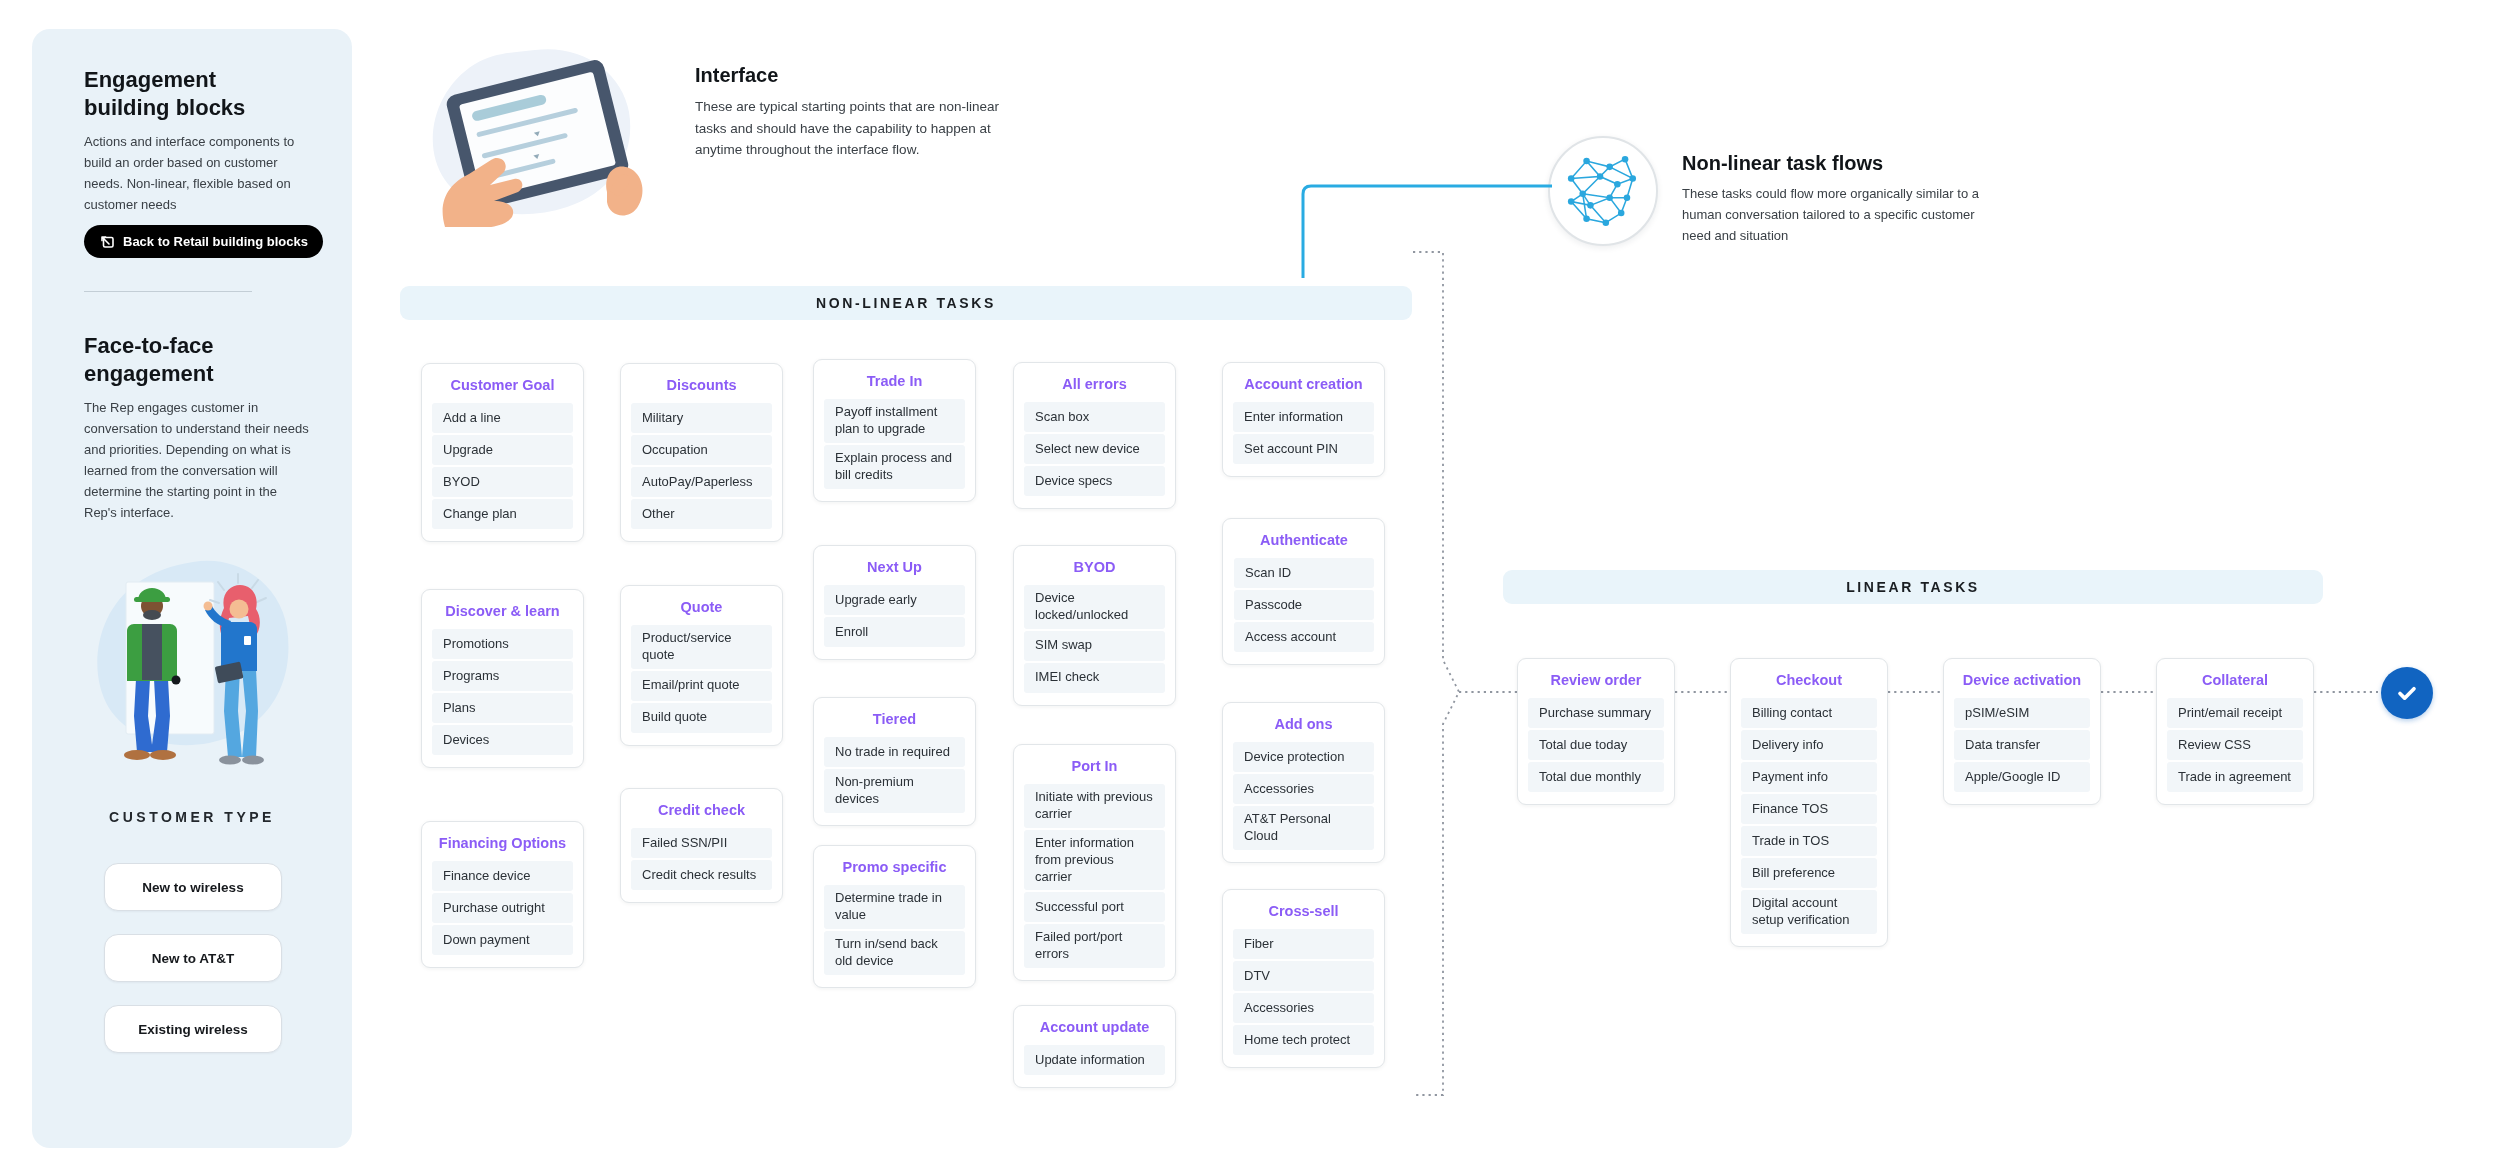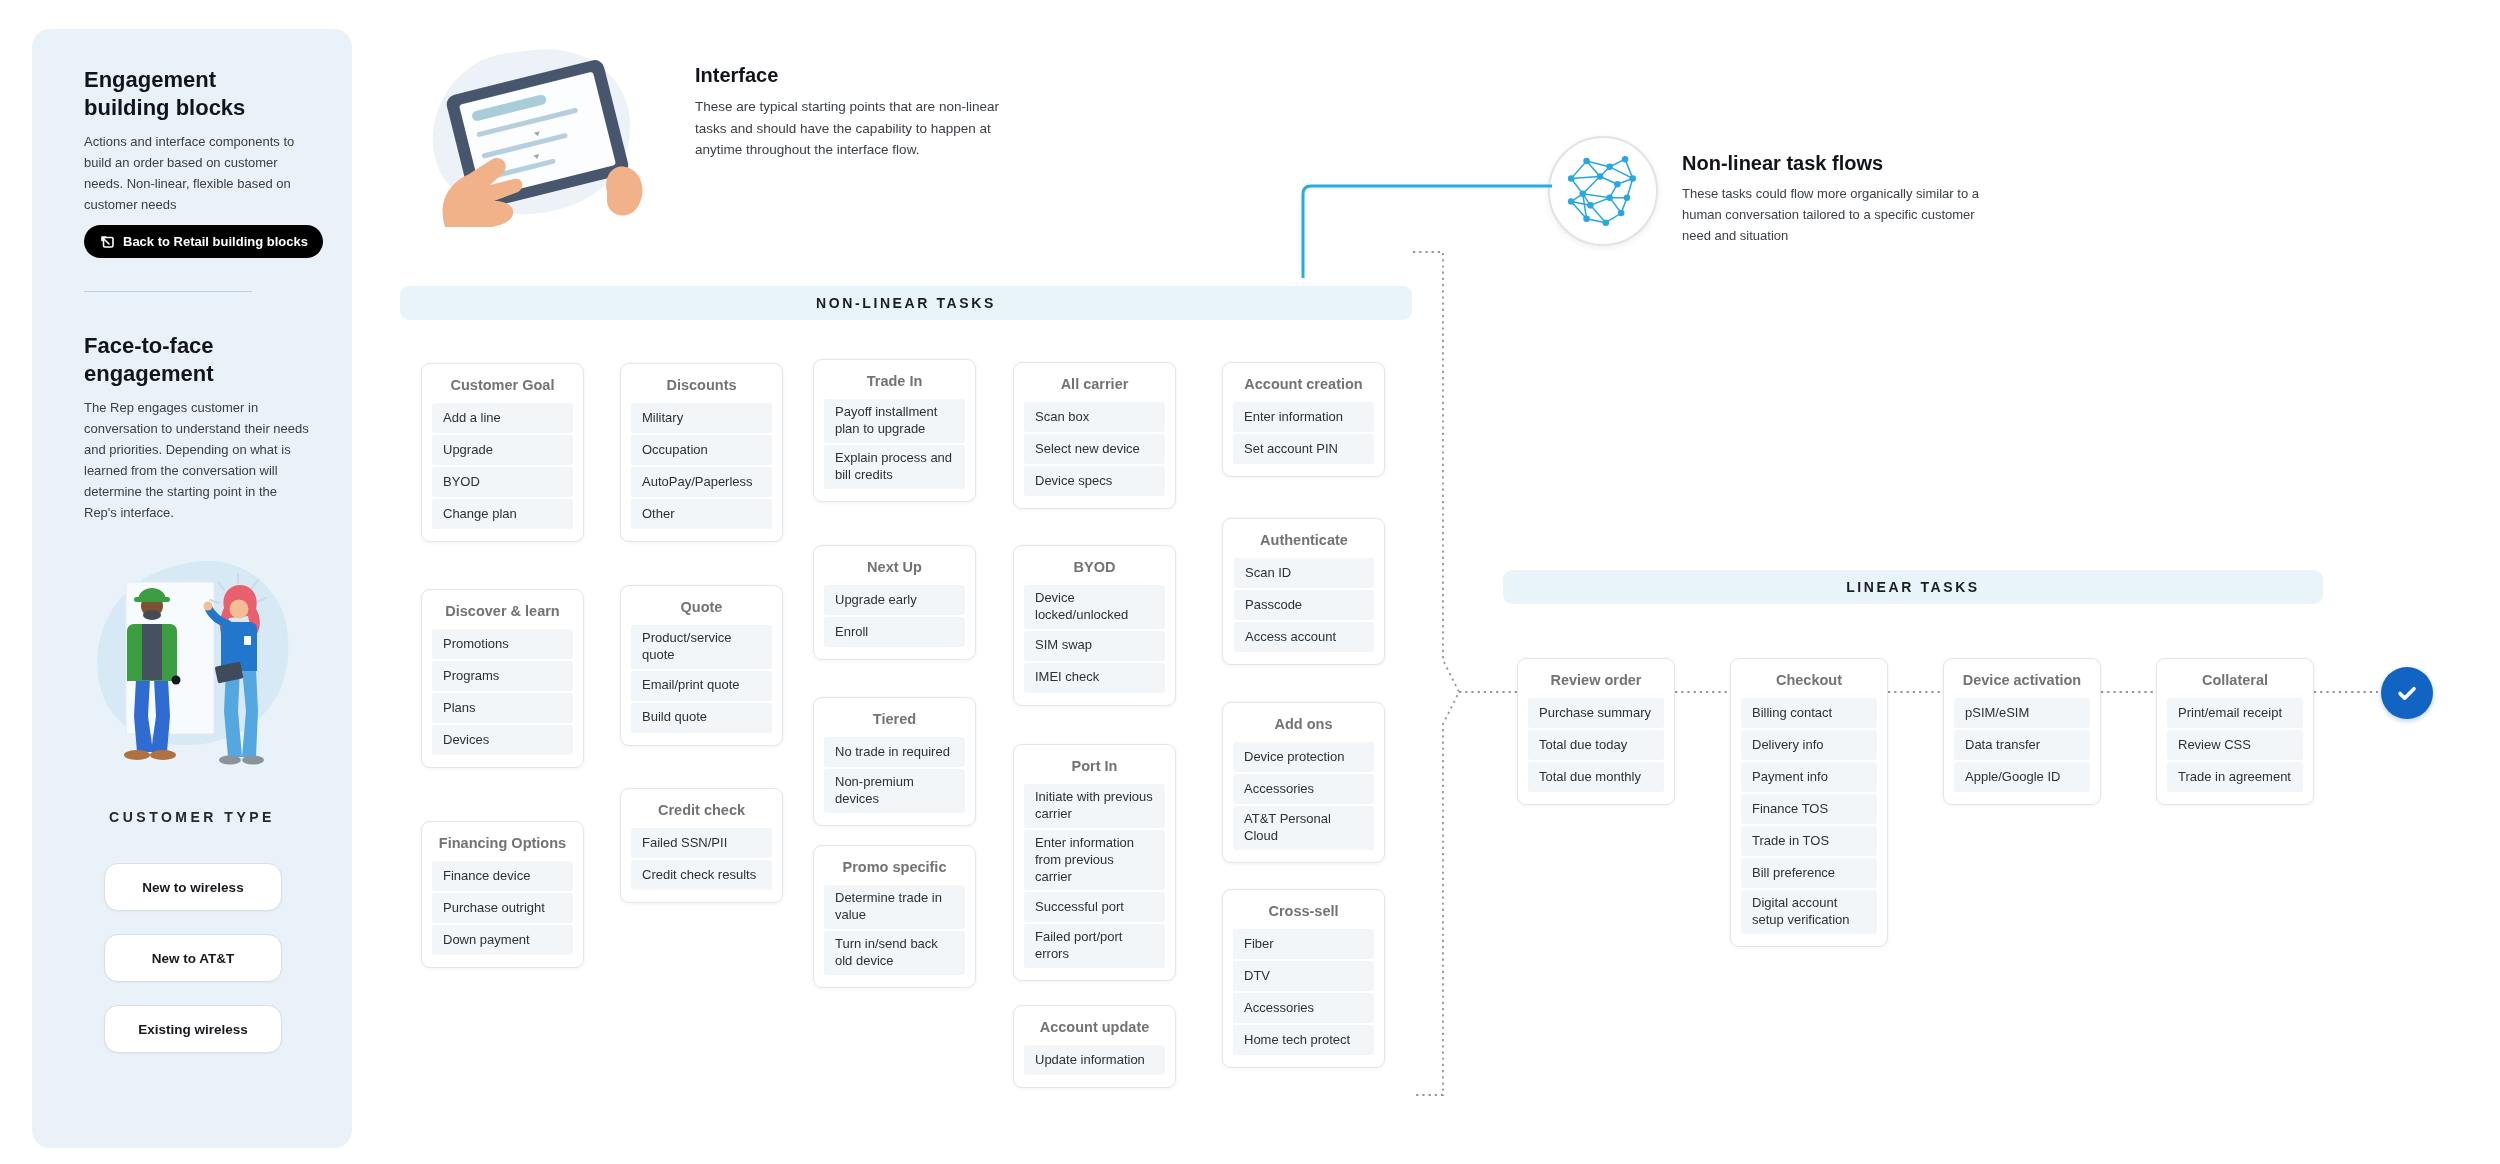--- a/index.html
+++ b/index.html
@@ -32,21 +32,21 @@
 
   
   .task-banner{position:absolute;height:34px;background:#e9f4fa;border-radius:9px;display:flex;align-items:center;justify-content:center;
                font-size:14px;font-weight:700;letter-spacing:2.6px;color:#1a1e22;}
   .banner-nonlinear{left:400px;top:286px;width:1012px;}
   .banner-linear{left:1503px;top:570px;width:820px;}
 
   
   .card{position:absolute;background:#fff;border:1px solid #e2e6e9;border-radius:9px;padding:0 10px 10px;box-sizing:border-box;
         box-shadow:0 1px 4px rgba(20,30,40,.06);}
-  .card-title{text-align:center;font-weight:700;font-size:14.5px;color:#737373;padding:13px 0 10px;}
+  .card-title{text-align:center;font-weight:700;font-size:14.5px;color:#8b5cf6;padding:13px 0 10px;}
   .card-item{background:#f2f6f9;border-radius:3px;min-height:30px;box-sizing:border-box;display:flex;align-items:center;
              padding:5px 11px;font-size:13px;color:#2b3137;margin-bottom:2px;line-height:1.3;}
 
   
   .connector-layer{position:absolute;left:0;top:0;width:2500px;height:1164px;pointer-events:none;}
   .check-badge{position:absolute;left:2381px;top:667px;width:52px;height:52px;border-radius:50%;background:#1164c1;
                display:flex;align-items:center;justify-content:center;box-shadow:0 2px 5px rgba(17,100,193,.3);}
 </style>
 </head>
 <body>
@@ -224,21 +224,21 @@
         <div class="card-title">Tiered</div>
         <div class="card-item">No trade in required</div>
         <div class="card-item">Non-premium devices</div>
       </div>
       <div class="card" style="left: 813px; top: 845px; width: 163px;">
         <div class="card-title">Promo specific</div>
         <div class="card-item">Determine trade in value</div>
         <div class="card-item">Turn in/send back old device</div>
       </div>
       <div class="card" style="left: 1013px; top: 362px; width: 163px;">
-        <div class="card-title">All carrier</div>
+        <div class="card-title">All errors</div>
         <div class="card-item">Scan box</div>
         <div class="card-item">Select new device</div>
         <div class="card-item">Device specs</div>
       </div>
       <div class="card" style="left: 1013px; top: 545px; width: 163px;">
         <div class="card-title">BYOD</div>
         <div class="card-item">Device locked/unlocked</div>
         <div class="card-item">SIM swap</div>
         <div class="card-item">IMEI check</div>
       </div>

